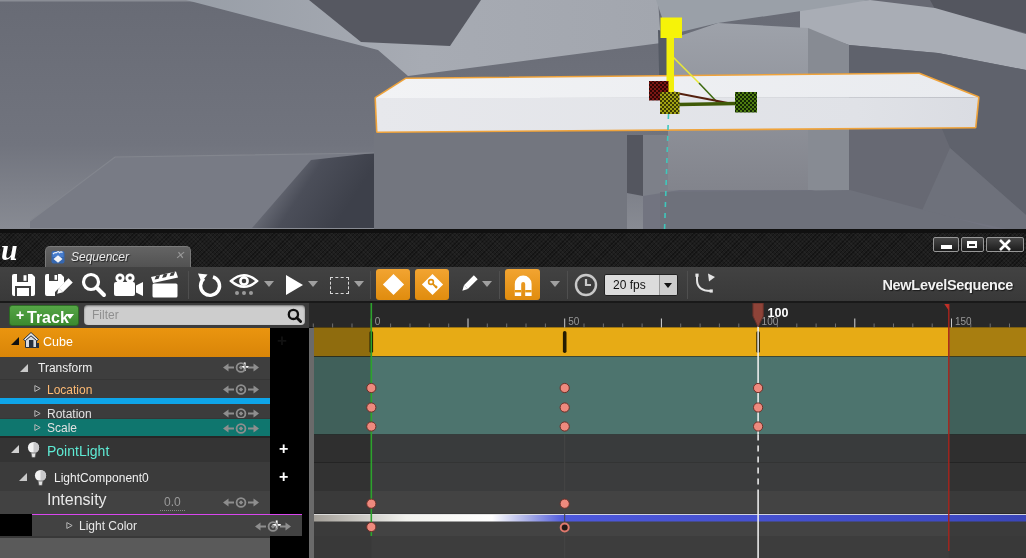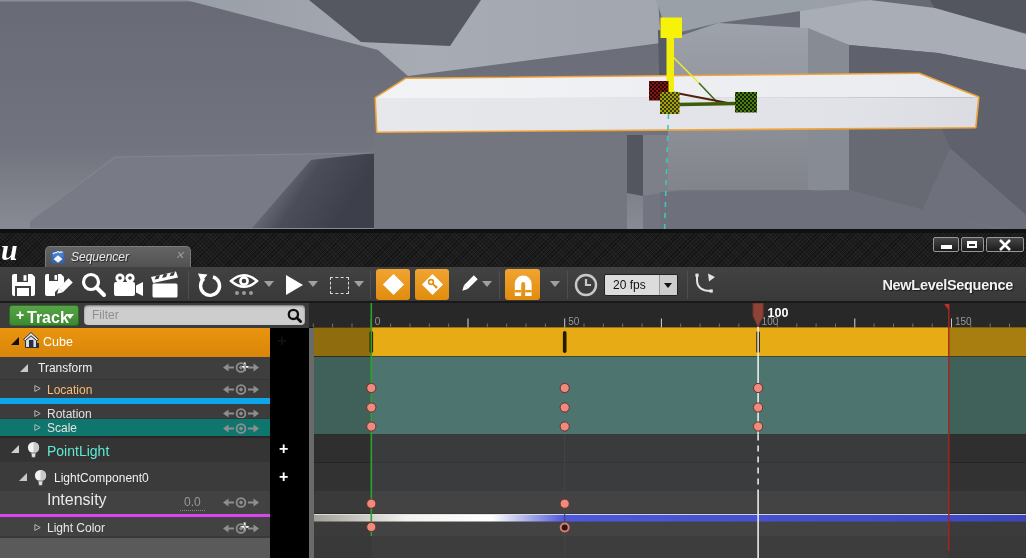--- a/index.html
+++ b/index.html
@@ -419,31 +419,31 @@
       <svg class="abs" style="left:33px;top:7px" width="15" height="18" viewBox="0 0 15 18">
         <circle cx="7.5" cy="6.5" r="5.6" fill="#f2f2f2"></circle>
         <path d="M7.5 0.9 a5.6 5.6 0 0 1 0 11.2 Z" fill="#c9c9cb"></path>
         <polygon points="5,12 10,12 9,16.5 6,16.5" fill="#e2e2e2" stroke="#555" stroke-width="0.7"></polygon>
       </svg>
 <span class="abs" style="left:54px;top:9px;color:#f0f0f0;font-size:12px;">LightComponent0</span>
 <span class="abs" style="left:279px;top:6px;color:#fff;font-size:16px;font-weight:bold;">+</span>
 </div>
 <div class="row" style="top:491px;height:22.5px;background:#424242;">
 <span class="abs" style="left:47px;top:0;color:#e8e8e8;font-size:16px;">Intensity</span>
-<span class="abs" style="left:160px;top:4px;color:#9a9a9a;font-size:12px;border-bottom:1px dotted #888;padding:0 4px 1px 4px;margin-left:20px;">0.0</span>
+<span class="abs" style="left:160px;top:4px;color:#9a9a9a;font-size:12px;border-bottom:1px dotted #888;padding:0 4px 1px 4px;">0.0</span>
 <svg class="navarr" style="top:6.0px" width="36" height="11" viewBox="0 0 36 11">
         <line x1="3" y1="5.5" x2="11" y2="5.5" stroke="#8e8e8e" stroke-width="2"></line>
         <polygon points="0,5.5 5.5,1.5 5.5,9.5" fill="#8e8e8e"></polygon>
         <circle cx="18" cy="5.5" r="4.4" fill="none" stroke="#8e8e8e" stroke-width="1.8"></circle>
         <rect x="16.4" y="3.9" width="3.2" height="3.2" fill="#8e8e8e" transform="rotate(45 18 5.5)"></rect>
         <line x1="25" y1="5.5" x2="33" y2="5.5" stroke="#8e8e8e" stroke-width="2"></line>
         <polygon points="36,5.5 30.5,1.5 30.5,9.5" fill="#8e8e8e"></polygon>
       </svg>
     </div>
-<div class="row" style="top:513.5px;height:22.5px;background:#424242;border-top:3px solid #d946ef;">
+<div class="row" style="top:513.5px;height:22.5px;background:#424242;border-top:1px solid #d946ef;margin-left:32px;">
       <svg class="abs" style="left:34px;top:7.0px" width="7" height="7" viewBox="0 0 10 10">
         <polygon points="1.2,0.8 8.8,5 1.2,9.2" fill="none" stroke="#b8b8b8" stroke-width="1.4"></polygon>
       </svg>
 <span class="abs" style="left:47px;top:4px;color:#e8e8e8;font-size:12px;">Light Color</span>
 <span class="abs" style="left:240px;top:1px;color:#fff;font-size:16px;font-weight:bold;">+</span>
 <svg class="navarr" style="top:6.0px" width="36" height="11" viewBox="0 0 36 11">
         <line x1="3" y1="5.5" x2="11" y2="5.5" stroke="#8e8e8e" stroke-width="2"></line>
         <polygon points="0,5.5 5.5,1.5 5.5,9.5" fill="#8e8e8e"></polygon>
         <circle cx="18" cy="5.5" r="4.4" fill="none" stroke="#8e8e8e" stroke-width="1.8"></circle>
         <rect x="16.4" y="3.9" width="3.2" height="3.2" fill="#8e8e8e" transform="rotate(45 18 5.5)"></rect>

